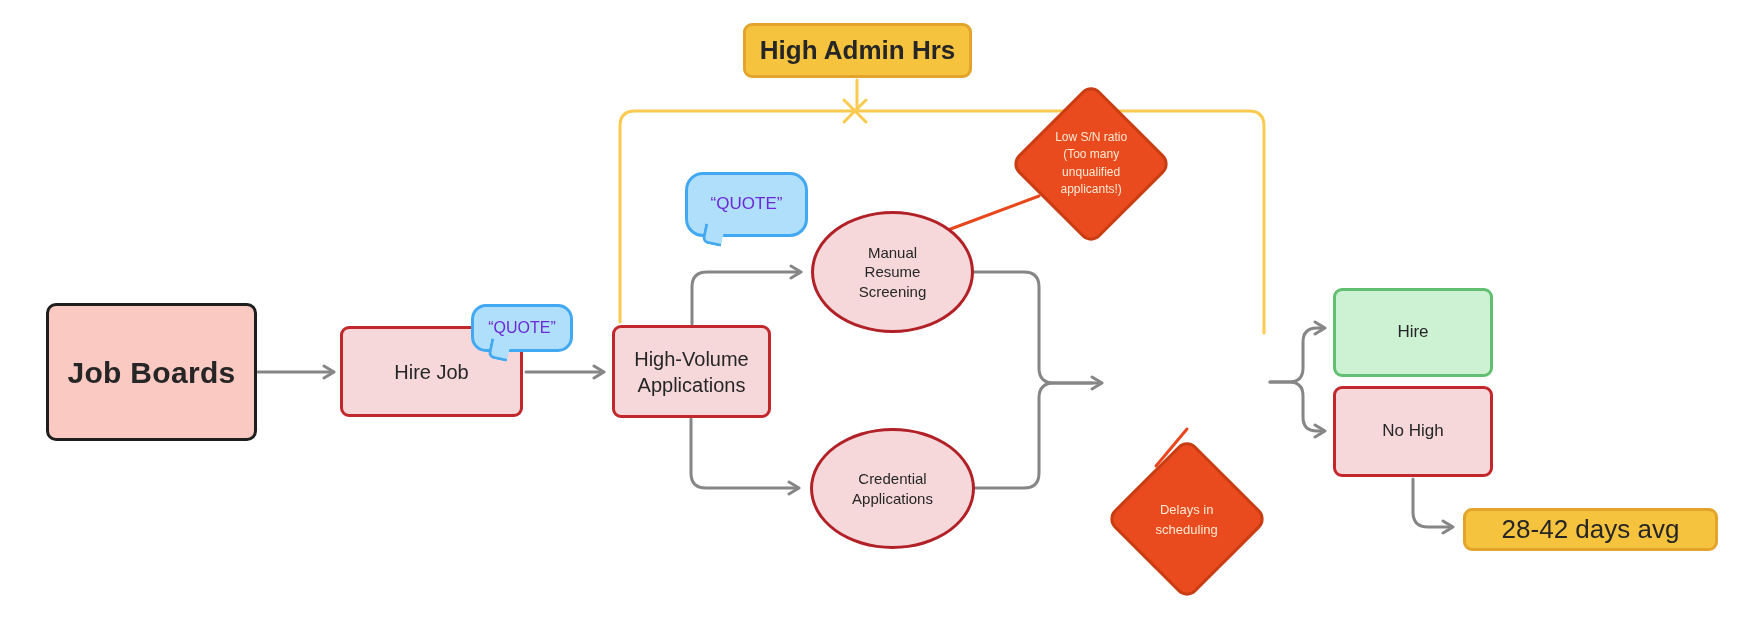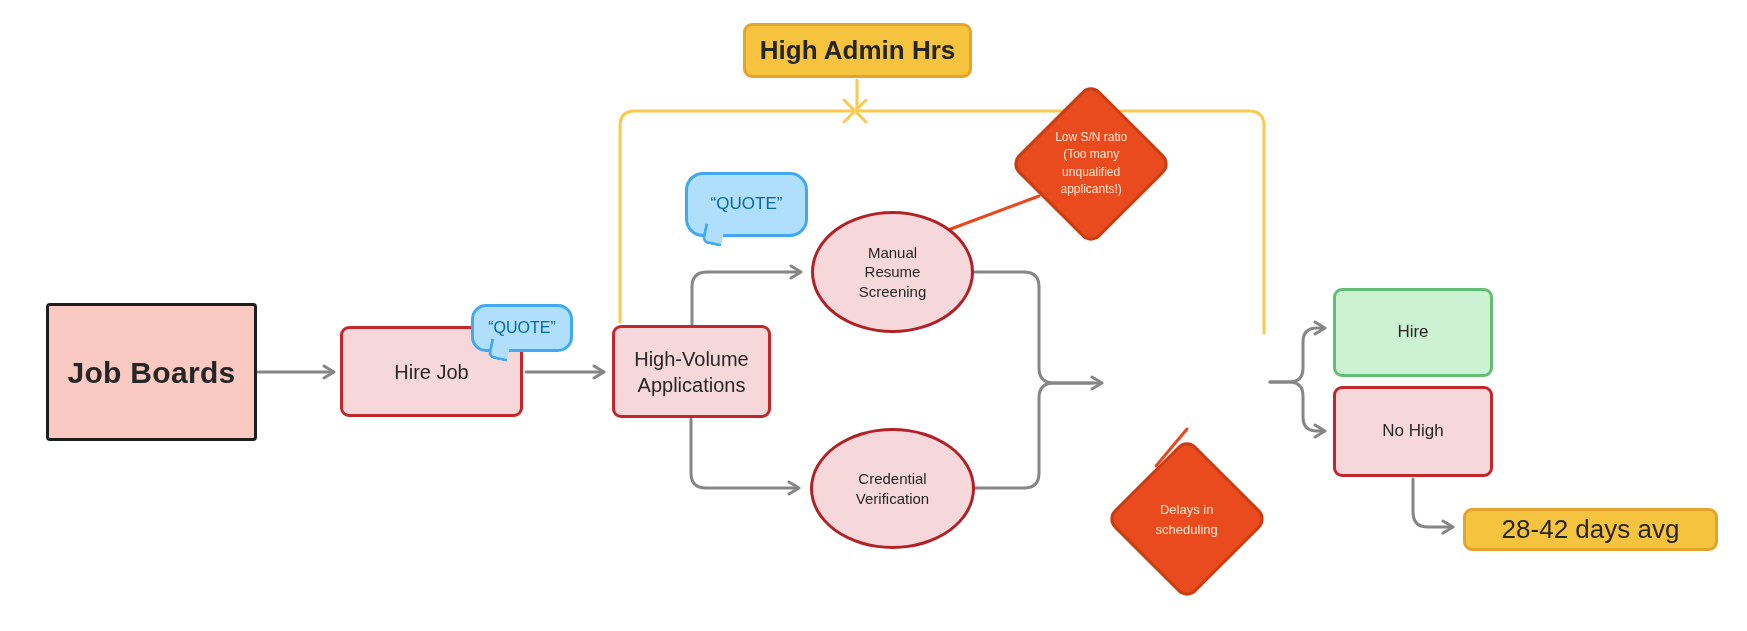--- a/index.html
+++ b/index.html
@@ -13,38 +13,38 @@
   .rl{stroke:var(--red-line);stroke-width:3;fill:none;stroke-linecap:round}
   #arrowhead path{stroke:var(--gray-line);stroke-width:3;fill:none;
                   stroke-linecap:round;stroke-linejoin:round}
 
   
   .node{position:absolute;box-sizing:border-box;display:flex;align-items:center;
         justify-content:center;text-align:center;color:var(--text-dark);
         border-radius:9px;z-index:1}
   .lbl{white-space:pre-line;line-height:1.3}
 
-  .salmon{background:var(--salmon-fill);border:3px solid var(--salmon-border);border-radius:4px}
+  .salmon{background:var(--salmon-fill);border:3px solid var(--salmon-border);border-radius:10px}
   .pink{background:var(--pink-fill);border:3px solid var(--red-border)}
   .green{background:var(--green-fill);border:3px solid var(--green-border)}
   .yellowbox{background:var(--yellow-fill);border:3px solid var(--yellow-border)}
   .ellipse{background:var(--pink-fill);border:3px solid var(--ellipse-border);border-radius:50%}
 
   .f30b{font-size:30px;font-weight:bold;letter-spacing:.3px}
   .f26m{font-size:26px;font-weight:600}
   .f26{font-size:26px;font-weight:500}
   .f25{font-size:17px}
   .f20{font-size:20px}
   .f19{font-size:15px;line-height:1.27}
 
   
   .bubble{position:absolute;z-index:3;box-sizing:border-box;
           background:var(--blue-fill);border:3px solid var(--blue-border);
           border-radius:15px;display:flex;align-items:center;justify-content:center;
-          color:#0369a1}
+          color:#6d28d9}
   .bubble .tail{position:absolute;left:15px;bottom:-11px;width:17px;height:17px;
           background:var(--blue-fill);border-left:3px solid var(--blue-border);
           border-bottom:3px solid var(--blue-border);border-bottom-left-radius:7px;
           transform:rotate(12deg)}
 
   
   .diamond{position:absolute;width:110px;height:110px;box-sizing:content-box;
            background:var(--diamond-fill);border:3px solid var(--diamond-border);
            border-radius:13px;transform:rotate(45deg);display:flex;align-items:center;
            justify-content:center;z-index:2}
@@ -97,21 +97,21 @@
   </div>
 
   <div class="node ellipse f19" style="left:811px;top:211px;width:163px;height:122px">
     <span class="lbl">Manual
 Resume
 Screening</span>
   </div>
 
   <div class="node ellipse f19" style="left:810px;top:428px;width:165px;height:121px">
     <span class="lbl">Credential
-Verification</span>
+Applications</span>
   </div>
 
 
   <div class="node green f25" style="left:1333px;top:288px;width:160px;height:89px">
     <span class="lbl">Hire</span>
   </div>
 
   <div class="node pink f25" style="left:1333px;top:386px;width:160px;height:91px">
     <span class="lbl">No High</span>
   </div>

